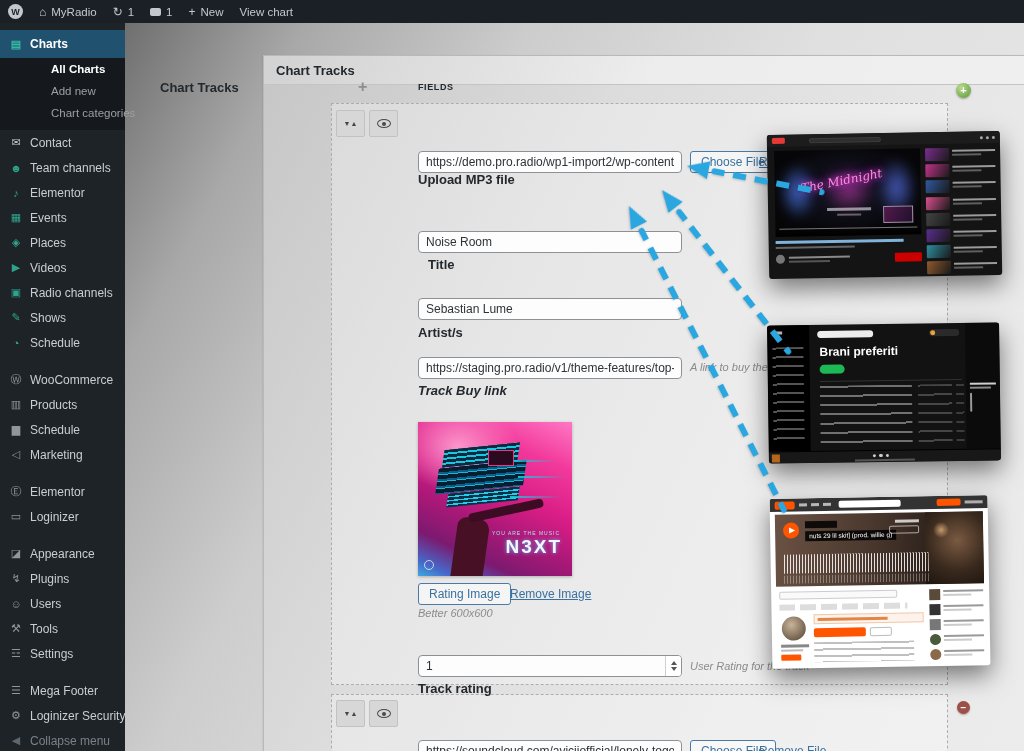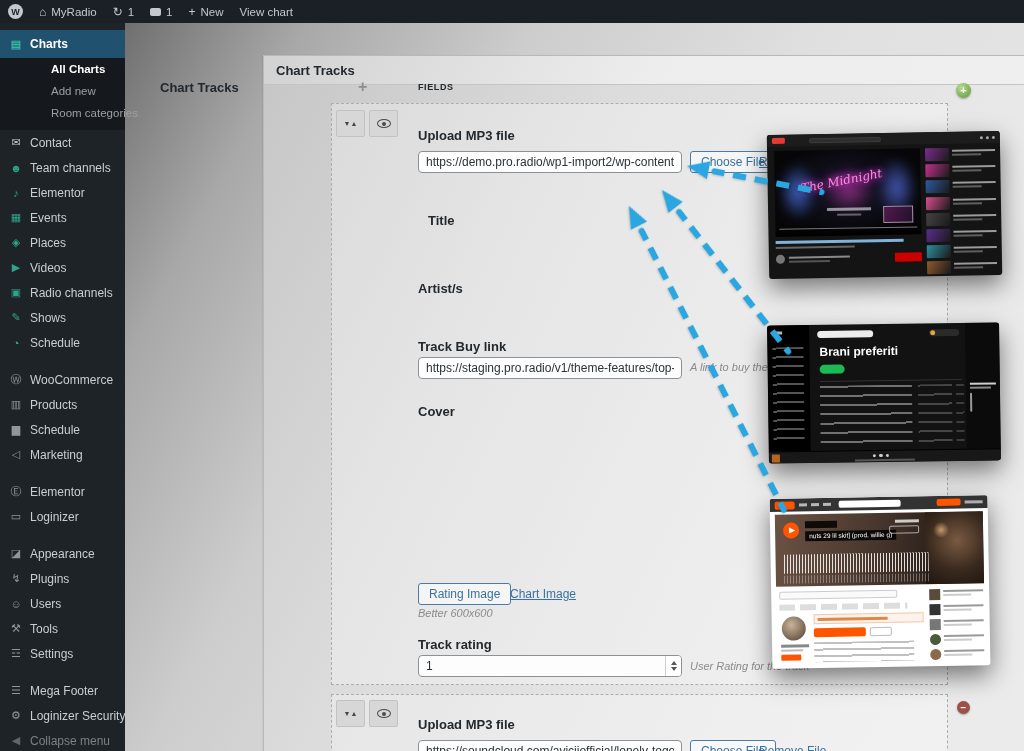--- a/index.html
+++ b/index.html
@@ -60,21 +60,21 @@
   .add-btn{left:956px;top:83px;background:radial-gradient(circle at 35% 30%,#b9da8c,#7fb25b 60%,#5f9140);
     box-shadow:0 1px 2px rgba(0,0,0,.3);}
   .remove-btn{left:957px;top:701px;width:13px;height:13px;background:#9c5047;font-size:10px;
     box-shadow:0 1px 2px rgba(0,0,0,.3);}
   .mini-btn{width:29px;height:27px;background:#d7d7d7;border:1px solid #c2c2c2;border-radius:2px;
     display:flex;align-items:center;justify-content:center;cursor:pointer;color:#454545;}
   .reorder-glyph{font-size:7px;letter-spacing:0;}
   .eye{width:14px;height:9px;border:1.6px solid #4a4a4a;border-radius:50%;position:relative;}
   .eye::after{content:"";position:absolute;left:50%;top:50%;width:4px;height:4px;margin:-2px 0 0 -2px;
     border-radius:50%;background:#4a4a4a;}
-  .f-label{font-size:13px;font-weight:bold;color:#23282d;}
+  .f-label{font-size:13px;font-weight:bold;color:#23282d;margin-top:44px;}
   .f-help{font-size:11px;font-style:italic;color:#8b8b8b;white-space:nowrap;}
   .t-input{height:22px;width:264px;border:1px solid #8d9196;border-radius:4px;padding:0 7px;
     font-size:12px;color:#2c3338;background:#fdfdfd;font-family:"Liberation Sans",sans-serif;}
   .btn-blue{display:inline-flex;align-items:center;justify-content:center;height:22px;padding:0 10px;
     border:1px solid #4a7ba6;border-radius:3px;color:#39719f;background:rgba(255,255,255,.55);
     font-size:12px;cursor:pointer;white-space:nowrap;}
   .link-blue{font-size:12px;color:#3a71a0;text-decoration:underline;cursor:pointer;white-space:nowrap;}
   .num-wrap{width:264px;height:22px;position:relative;}
   .num-wrap .t-input{width:264px;}
   .stepper{position:absolute;right:1px;top:1px;bottom:1px;width:16px;background:#fff;
@@ -267,21 +267,21 @@
       <div class="side-item sub current">
       <span class="si-icon"></span>
       <span class="si-label">All Charts</span>
     </div>
       <div class="side-item sub">
       <span class="si-icon"></span>
       <span class="si-label">Add new</span>
     </div>
       <div class="side-item sub subend">
       <span class="si-icon"></span>
-      <span class="si-label">Room categories</span>
+      <span class="si-label">Chart categories</span>
     </div>
       <div class="side-item light">
       <span class="si-icon">✉</span>
       <span class="si-label">Contact</span>
     </div>
       <div class="side-item teal">
       <span class="si-icon">☻</span>
       <span class="si-label">Team channels</span>
     </div>
       <div class="side-item teal">
@@ -394,30 +394,46 @@
   <div class="abs mini-btn" style="left:369px;top:110px;">
     <span class="eye"></span>
   </div>
 
   <div class="abs f-label" style="left:418px;top:128px;">Upload MP3 file</div>
   <input class="abs t-input" style="left: 418px; top: 151px;" value="https://demo.pro.radio/wp1-import2/wp-content/upl">
   <span class="abs btn-blue" style="left:690px;top:151px;">Choose File</span>
   <span class="abs link-blue" style="left:759px;top:155px;">Remove File</span>
 
   <div class="abs f-label" style="left:428px;top:213px;">Title</div>
+  <input class="abs t-input" style="left: 418px; top: 231px;" value="Noise Room">
 
   <div class="abs f-label" style="left:418px;top:281px;">Artist/s</div>
-
-  <div class="abs f-label" style="left:418px;top:339px;">Track Buy link</div>
+  <input class="abs t-input" style="left: 418px; top: 298px;" value="Sebastian Lume">
+
+  <div class="abs f-label" style="left:418px;top:339px;font-style:italic;">Track Buy link</div>
   <input class="abs t-input" style="left: 418px; top: 357px;" value="https://staging.pro.radio/v1/theme-features/top-10-">
   <div class="abs f-help" style="left:690px;top:361px;">A link to buy the sing</div>
 
   <div class="abs f-label" style="left:418px;top:404px;">Cover</div>
+  <div class="abs cover-art">
+    <div class="ca-cube c1"></div>
+    <div class="ca-cube c2"></div>
+    <div class="ca-cube c3"></div>
+    <div class="c4"></div>
+    <span class="ca-streak s1"></span>
+    <span class="ca-streak s2"></span>
+    <span class="ca-streak s3"></span>
+    <div class="ca-hand"></div>
+    <div class="ca-wing"></div>
+    <div class="ca-sub">YOU ARE THE MUSIC</div>
+    <div class="ca-title">N3XT</div>
+    <div class="ca-logo"></div>
+  </div>
   <span class="abs btn-blue" style="left:418px;top:583px;">Rating Image</span>
-  <span class="abs link-blue" style="left:510px;top:587px;">Chart Image</span>
+  <span class="abs link-blue" style="left:510px;top:587px;">Remove Image</span>
   <div class="abs f-help" style="left:418px;top:607px;">Better 600x600</div>
 
   <div class="abs f-label" style="left:418px;top:637px;">Track rating</div>
   <div class="abs num-wrap" style="left:418px;top:655px;">
     <input class="t-input" value="1" style="">
     <span class="stepper">
       <span class="st-up"></span>
       <span class="st-dn"></span>
     </span>
   </div>

